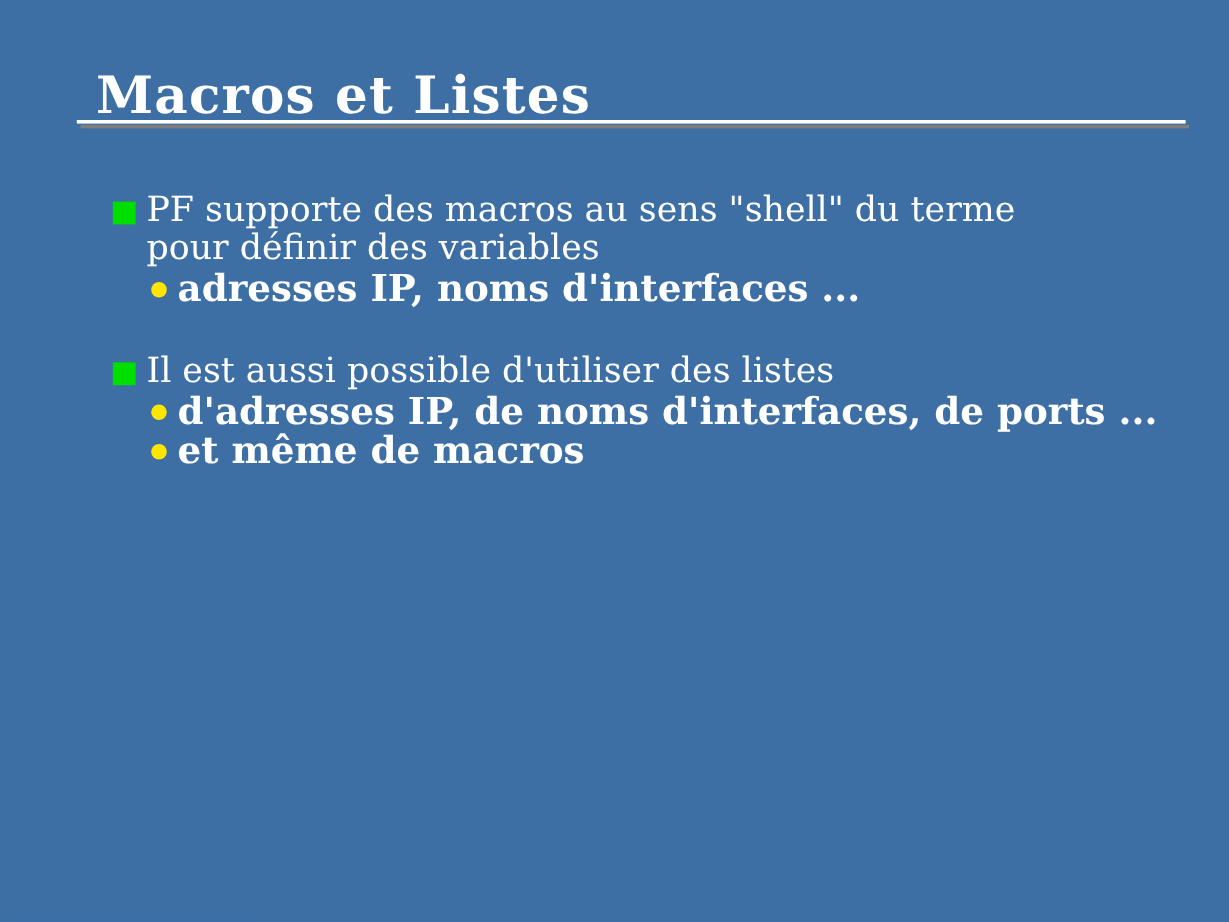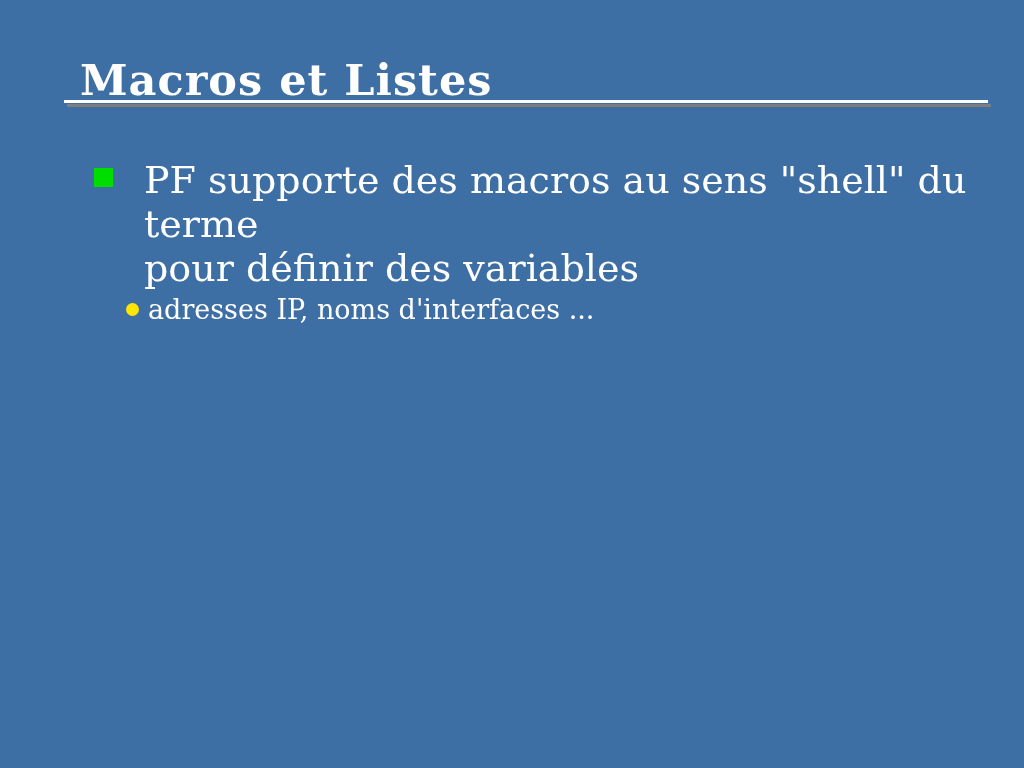--- a/index.html
+++ b/index.html
@@ -55,37 +55,37 @@
     left: 78px;
     top: 158px;
     width: 880px;
     color: var(--text);
   }
   .item {
     display: flex;
     align-items: flex-start;
   }
   .item.level1 {
-    font-size: 38px;
-    line-height: 44px;
-    gap: 22px;
+    font-size: 29px;
+    line-height: 32px;
   }
   .item.level1 + .sublist { margin-top: 3px; }
   .group + .group { margin-top: 34px; }
   .bullet-square {
     flex: 0 0 auto;
     width: 19px;
     height: 19px;
     margin: 10px 9px 0 0;
     background: var(--bullet-l1);
   }
   .sublist { padding-left: 32px; }
   .item.level2 {
-    font-size: 27px;
+    font-size: 31px;
     line-height: 33px;
+    font-weight: bold;
   }
   .bullet-circle {
     flex: 0 0 auto;
     width: 13px;
     height: 13px;
     margin: 10px 9px 0 0;
     border-radius: 50%;
     background: var(--bullet-l2);
   }
   .btext {
@@ -112,16 +112,32 @@
 pour définir des variables</span>
       </div>
       <div class="sublist">
         <div class="item level2">
           <span class="bullet-circle"></span>
           <span class="btext">adresses IP, noms d'interfaces ...</span>
         </div>
       </div>
     </div>
 
+    <div class="group">
+      <div class="item level1">
+        <span class="bullet-square"></span>
+        <span class="btext">Il est aussi possible d'utiliser des listes</span>
+      </div>
+      <div class="sublist">
+        <div class="item level2">
+          <span class="bullet-circle"></span>
+          <span class="btext">d'adresses IP, de noms d'interfaces, de ports ...</span>
+        </div>
+        <div class="item level2">
+          <span class="bullet-circle"></span>
+          <span class="btext">et même de macros</span>
+        </div>
+      </div>
+    </div>
 
 
   </div>
 </div>
 
 </body></html>

